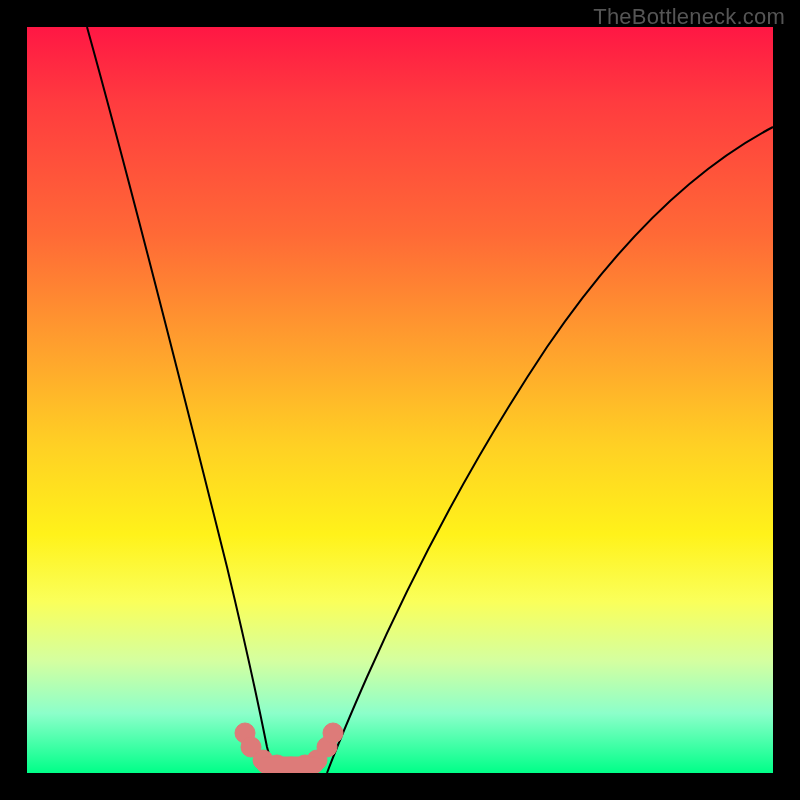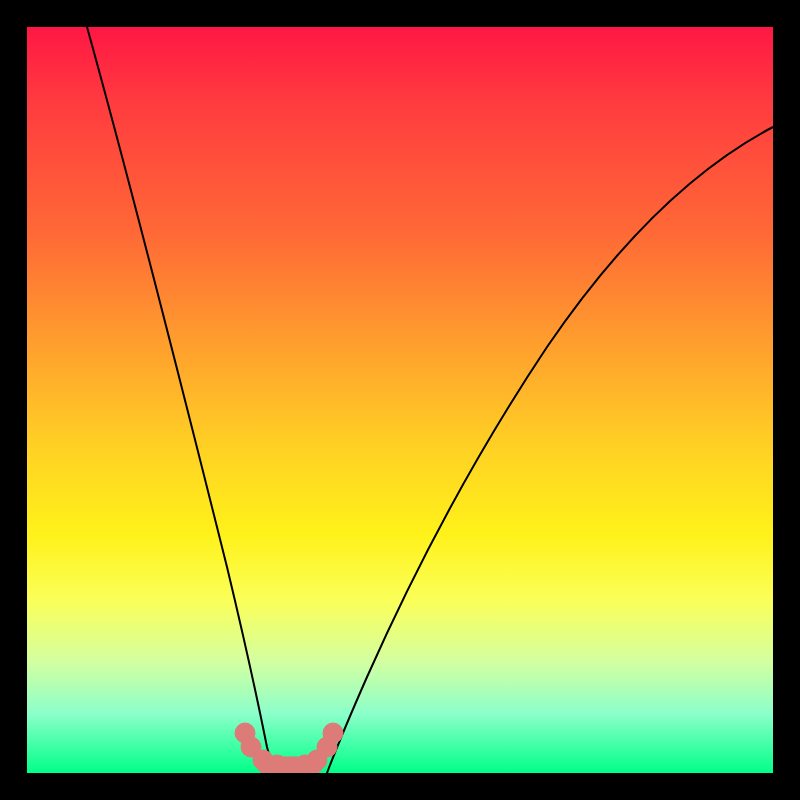--- a/index.html
+++ b/index.html
@@ -80,13 +80,14 @@
         <circle cx="264" cy="740" r="10"></circle>
         <circle cx="278" cy="738" r="10"></circle>
         <circle cx="290" cy="733" r="10"></circle>
         <circle cx="300" cy="720" r="10"></circle>
         <circle cx="306" cy="706" r="10"></circle>
 
         <rect x="230" y="730" width="66" height="16" rx="8"></rect>
       </g>
     </svg>
   </div>
+  <div class="watermark">TheBottleneck.com</div>
 </div>
 
 </body></html>

